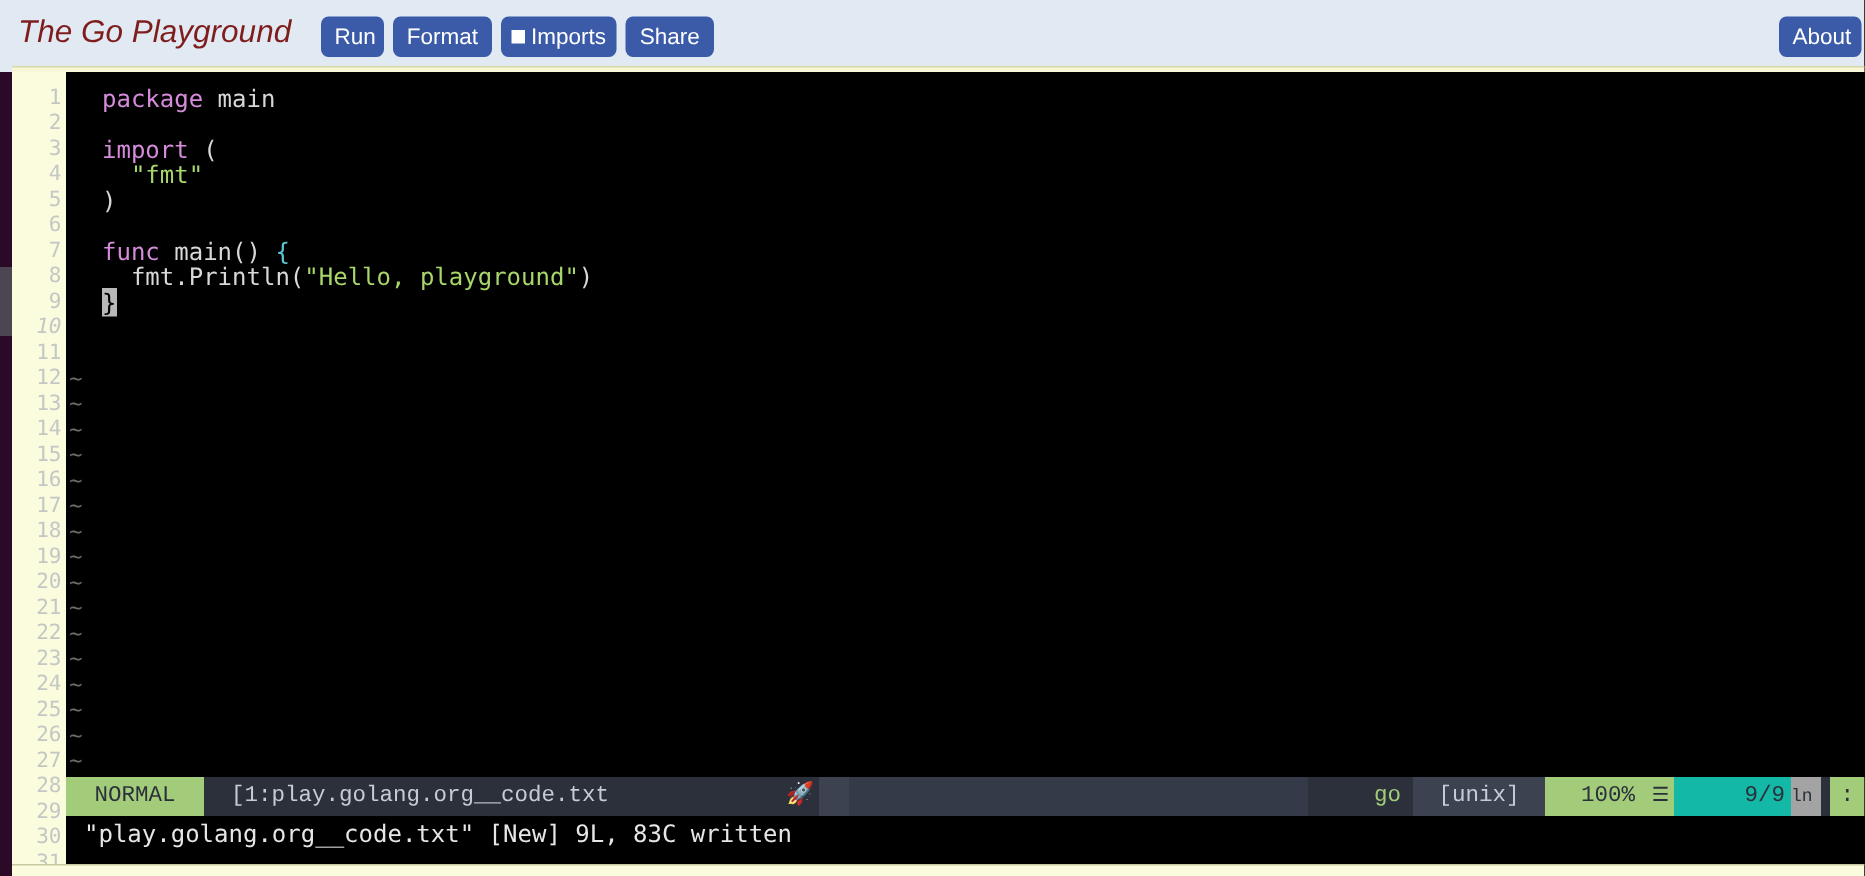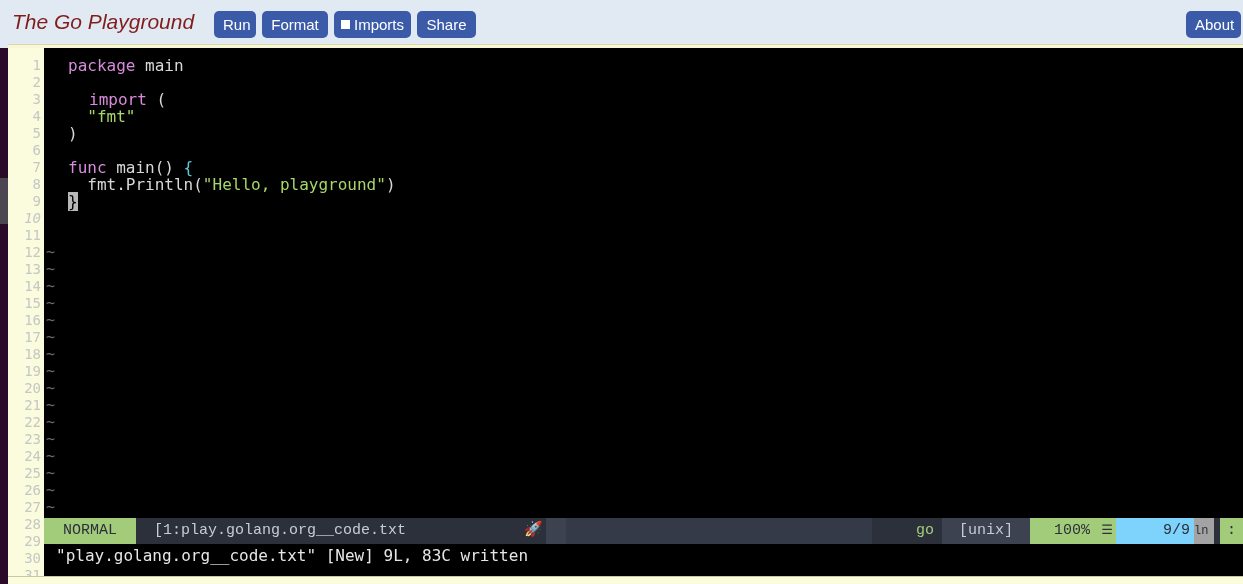--- a/index.html
+++ b/index.html
@@ -162,21 +162,21 @@
   }
   .sl-mode    { left: 0;    width: 92px; background: #A3CC7A; color: #2B303B; text-align: center; }
   .sl-file    { left: 100px; width: 370px; background: #2B303B; color: #C6CCD6; padding-left: 10px; }
   .sl-rocket  { left: 480px; width: 22px; background: #2B303B; color: #fff; font-size: 15px; }
   .sl-sep1    { left: 502px; width: 20px; background: #3C4250; }
   .sl-mid     { left: 522px; width: 306px; background: #343A47; }
   .sl-ft      { left: 828px; width: 70px; background: #2B303B; color: #A3CC7A; text-align: right; padding-right: 8px; }
   .sl-fmt     { left: 898px; width: 88px; background: #3C4250; color: #C6CCD6; text-align: center; }
   .sl-pct     { left: 986px; width: 68px; background: #A3CC7A; color: #2B303B; text-align: right; padding-right: 8px; }
   .sl-glyph   { left: 1054px; width: 18px; background: #A3CC7A; color: #2B303B; text-align: center; font-size: 13px; }
-  .sl-lines   { left: 1072px; width: 78px; background: #7dd3fc; color: #2B303B; text-align: right; padding-right: 4px; }
+  .sl-lines   { left: 1072px; width: 78px; background: #14b8a6; color: #2B303B; text-align: right; padding-right: 4px; }
   .sl-ln      { left: 1150px; width: 20px; background: #a3a3a3; color: #2B303B; font-size: 12px; text-align: left; }
   .sl-colon   { left: 1176px; width: 23px; background: #A3CC7A; color: #2B303B; text-align: center; }
 
   
   .msgline {
     position: absolute;
     left: 44px; top: 544px;
     width: 1199px; height: 24px;
     background: #000;
     color: #E6E6E6;
@@ -241,21 +241,21 @@
       <div class="gutter-line" style="top: 451px;">27</div>
       <div class="gutter-line" style="top: 468px;">28</div>
       <div class="gutter-line" style="top: 485px;">29</div>
       <div class="gutter-line" style="top: 502px;">30</div>
       <div class="gutter-line" style="top: 519px;">31</div>
     </div>
 
   <div class="code-pane" id="code-pane">
       <div class="code-line" style="top: 9px;"><span class="kw">package</span><span class="pln"> main</span></div>
       <div class="code-line" style="top: 26px;"></div>
-      <div class="code-line" style="top: 43px; margin-left: 21px;"><span class="kw">import</span><span class="pln"> (</span></div>
+      <div class="code-line" style="top: 43px;"><span class="kw">import</span><span class="pln"> (</span></div>
       <div class="code-line" style="top: 60px;"><span class="pln">  </span><span class="str">"fmt"</span></div>
       <div class="code-line" style="top: 77px;"><span class="pln">)</span></div>
       <div class="code-line" style="top: 94px;"></div>
       <div class="code-line" style="top: 111px;"><span class="kw">func</span><span class="pln"> main() </span><span class="brace-hl">{</span></div>
       <div class="code-line" style="top: 128px;"><span class="pln">  fmt.Println(</span><span class="str">"Hello, playground"</span><span class="pln">)</span></div>
       <div class="code-line" style="top: 145px;"><span class="cursor-blk">}</span></div>
       <div class="tilde" style="top: 196px;">~</div>
       <div class="tilde" style="top: 213px;">~</div>
       <div class="tilde" style="top: 230px;">~</div>
       <div class="tilde" style="top: 247px;">~</div>

